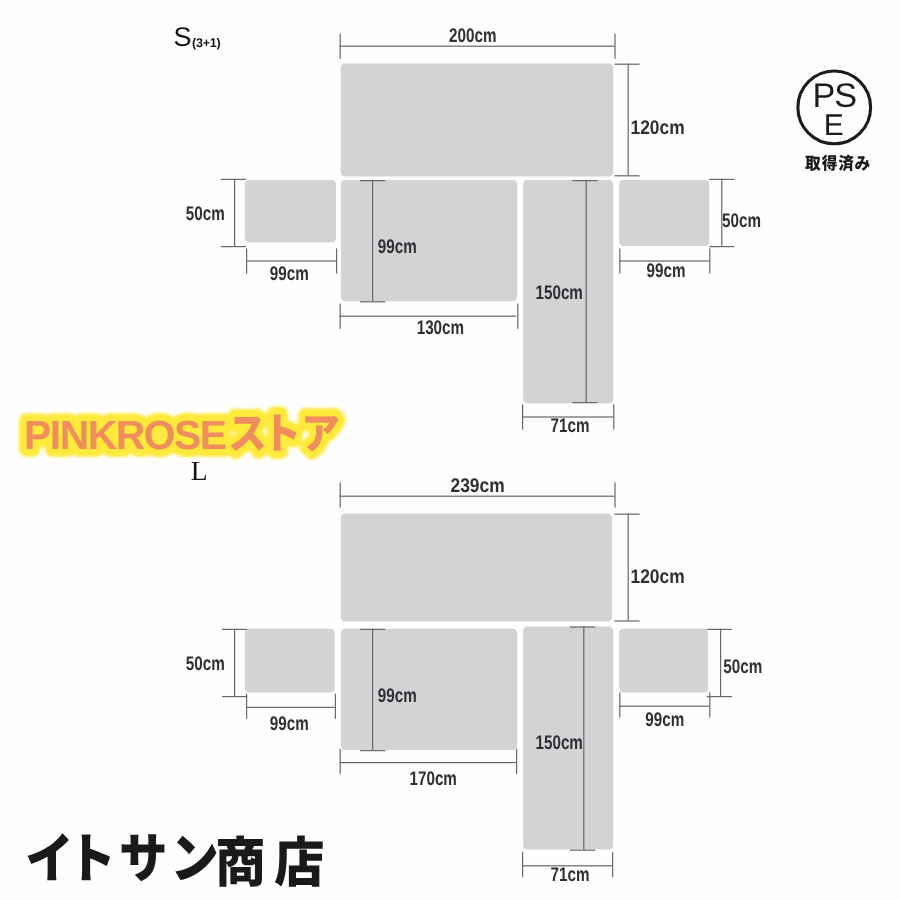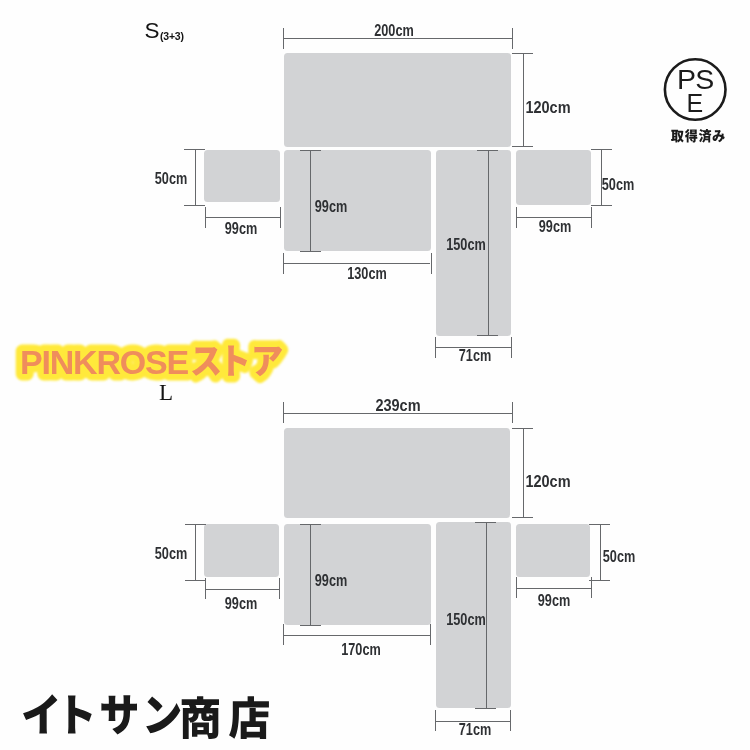--- a/index.html
+++ b/index.html
@@ -3,21 +3,21 @@
 <style>
 html,body{margin:0;padding:0}
 body{width:750px;height:750px;background:#fefefe;font-family:"Liberation Sans",sans-serif;overflow:hidden}
 #page{position:relative;width:750px;height:750px}
 </style></head>
 <body>
 <div id="page">
 
 <div style="position:absolute;left:144.5px;top:19.5px;font-size:22.5px;line-height:22px;color:#141414">S</div>
 
-<div style="position:absolute;left:160px;top:29.5px;font-size:10.5px;line-height:12px;font-weight:bold;color:#141414;letter-spacing:-0.2px">(3+3)</div>
+<div style="position:absolute;left:160px;top:29.5px;font-size:10.5px;line-height:12px;font-weight:bold;color:#141414;letter-spacing:-0.2px">(3+1)</div>
 
 <div style="position:absolute;left:283.5px;top:52.5px;width:227.5px;height:94px;background:#d2d3d5;border-radius:3.5px"></div>
 
 <div style="position:absolute;left:204px;top:150px;width:76px;height:51.5px;background:#d2d3d5;border-radius:3.5px"></div>
 
 <div style="position:absolute;left:283.5px;top:149.5px;width:147.5px;height:101px;background:#d2d3d5;border-radius:3.5px"></div>
 
 <div style="position:absolute;left:435.5px;top:149.5px;width:75.5px;height:186px;background:#d2d3d5;border-radius:3.5px"></div>
 
 <div style="position:absolute;left:516px;top:150px;width:75px;height:55px;background:#d2d3d5;border-radius:3.5px"></div>

